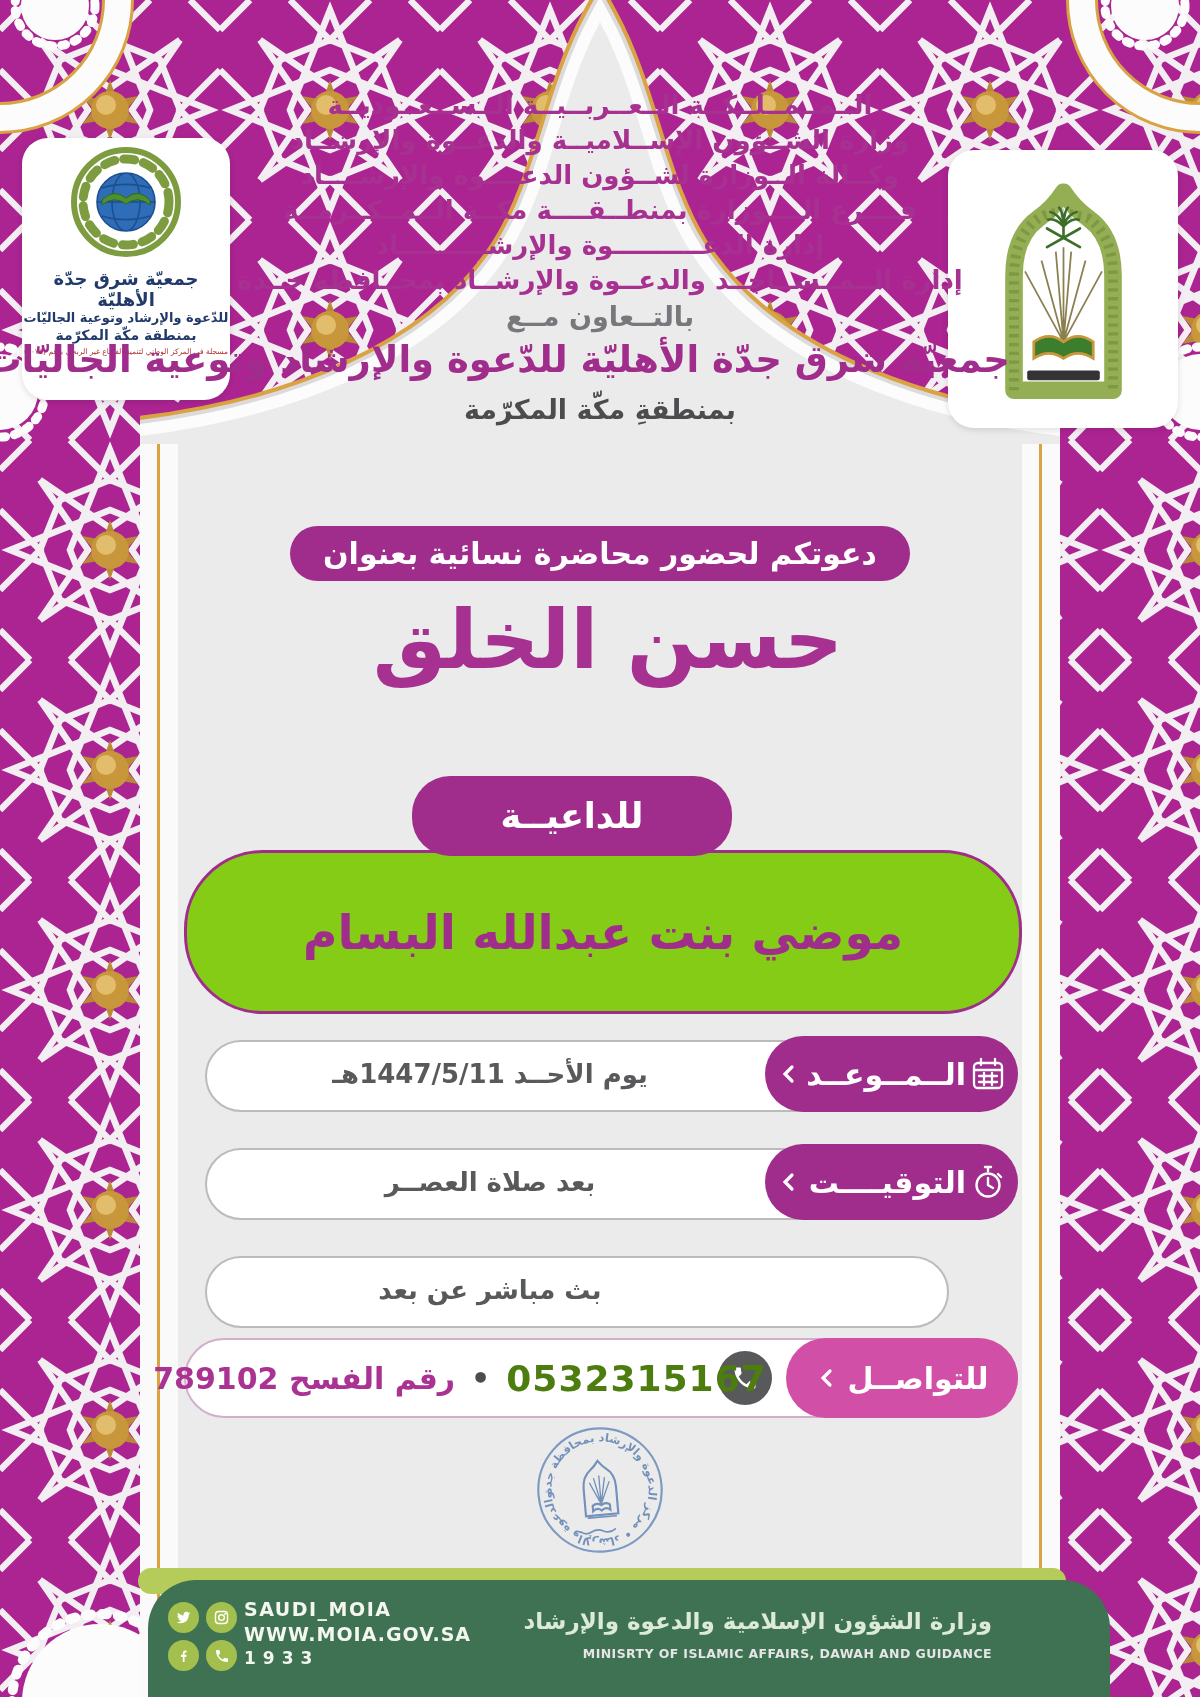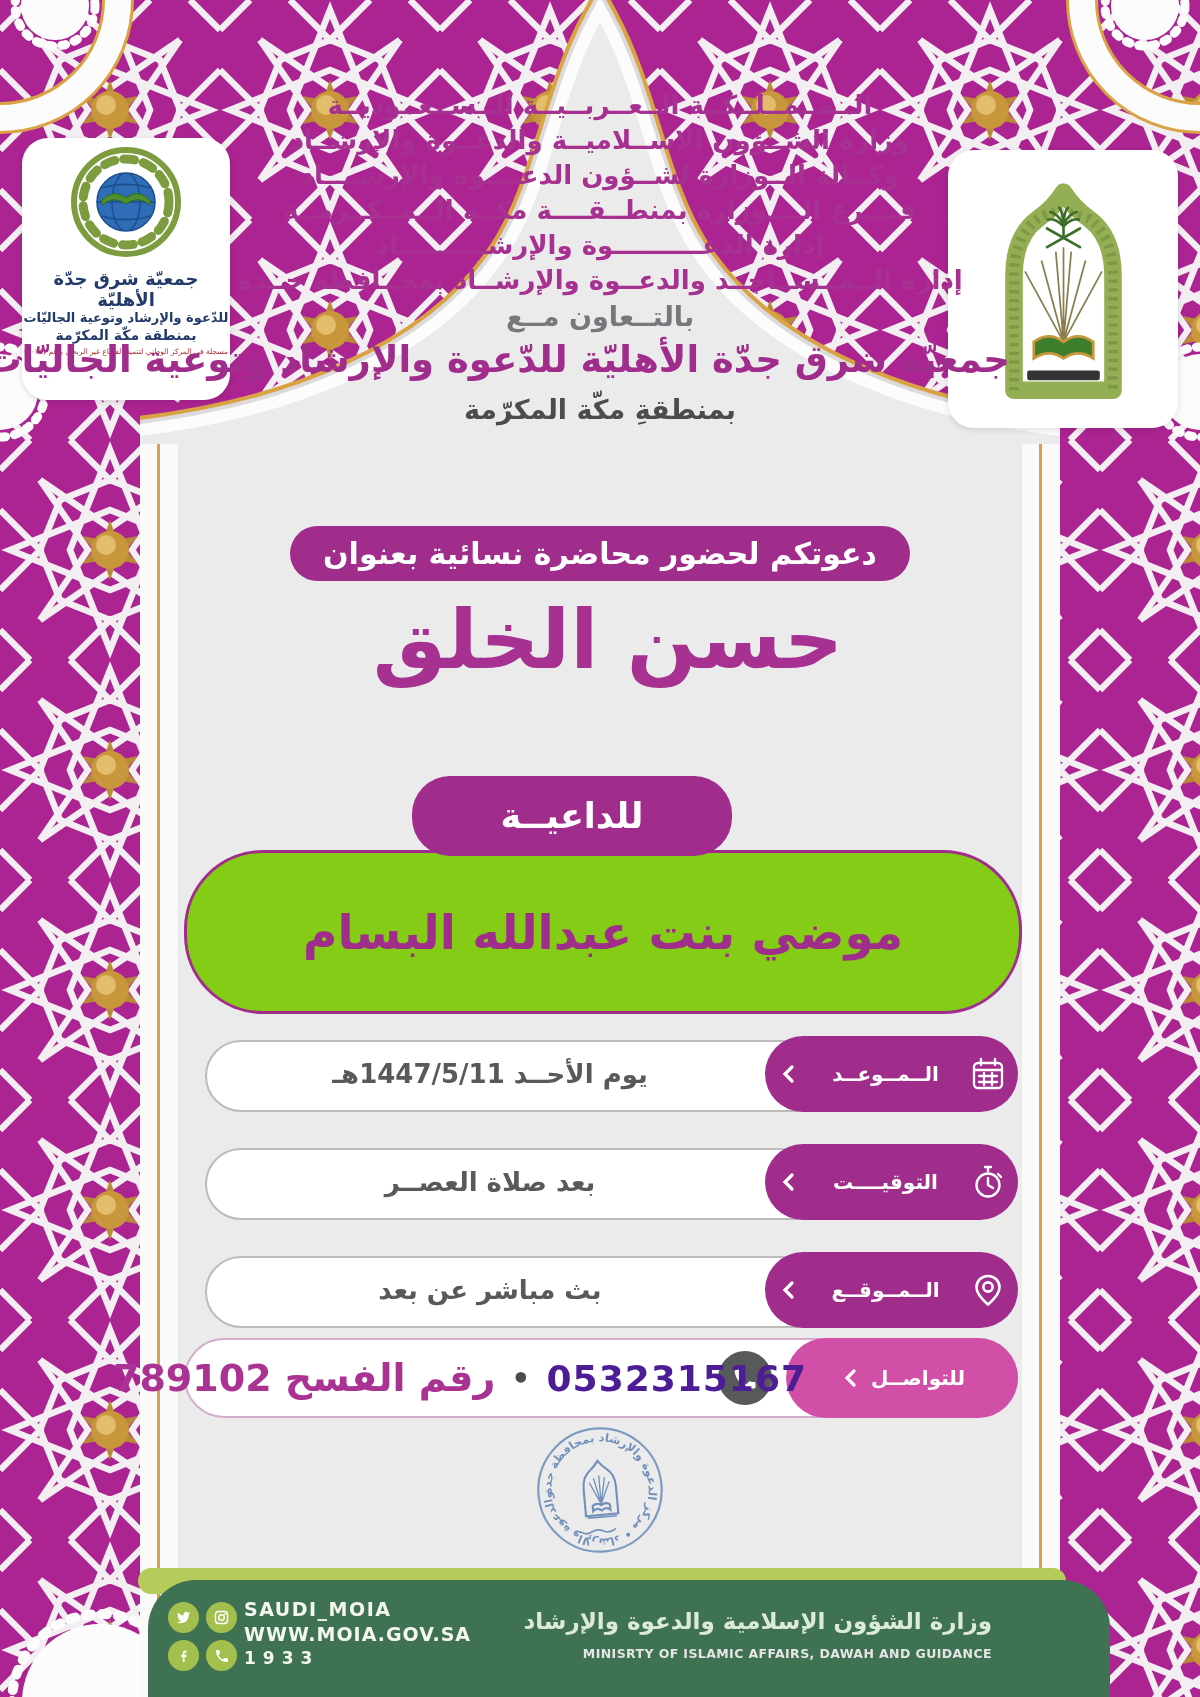--- a/index.html
+++ b/index.html
@@ -33,35 +33,35 @@
   .name-box{position:absolute;left:184px;top:850px;width:832px;height:158px;border-radius:79px;background:#84cc16;
         border:3.5px solid #a02c8c;z-index:5;display:flex;align-items:center;justify-content:center;direction:rtl;
         color:#a02c8c;font-size:47px;font-weight:bold;}
   
   .row{position:absolute;left:205px;width:813px;height:76px;z-index:5;}
   .row-box{position:absolute;left:0;top:4px;width:740px;height:68px;background:#fff;border:2px solid #bcbabb;border-radius:36px;}
   .row-value{position:absolute;left:0;top:4px;width:570px;height:68px;line-height:68px;text-align:center;direction:rtl;
         font-size:26px;font-weight:bold;color:#58595b;white-space:nowrap;}
   .row-pill{position:absolute;right:0;top:0;width:253px;height:76px;border-radius:38px;background:#a02c8c;
         display:flex;direction:rtl;align-items:center;padding:0 12px;box-sizing:border-box;gap:4px;}
-  .pill-label{flex:1;text-align:center;color:#fff;font-size:20px;font-weight:bold;white-space:nowrap;}
+  .pill-label{flex:1;text-align:right;color:#fff;font-size:30px;font-weight:bold;white-space:nowrap;}
   .pill-icon svg,.pill-chev svg{display:block;}
   
   .contact{position:absolute;left:184px;top:1338px;width:834px;height:80px;z-index:5;}
   .contact-box{position:absolute;inset:0;background:#fff;border:2px solid #d3aecb;border-radius:40px;}
   .contact-pill{position:absolute;right:0;top:0;width:232px;height:80px;border-radius:40px;background:#d24fa8;
         display:flex;direction:rtl;align-items:center;justify-content:center;gap:8px;}
   .contact-pill .pill-label{flex:0 1 auto;}
   .phone-circle{position:absolute;right:246px;top:13px;width:54px;height:54px;border-radius:50%;background:#58595b;
         display:flex;align-items:center;justify-content:center;}
   .contact-texts{position:absolute;left:30px;right:312px;top:0;bottom:0;display:flex;direction:rtl;
         align-items:center;justify-content:center;gap:16px;white-space:nowrap;}
-  .phone-number{direction:ltr;font-size:36px;font-weight:bold;color:#4c1d95;letter-spacing:1px;}
+  .phone-number{direction:ltr;font-size:36px;font-weight:bold;color:#4d7c0f;letter-spacing:1px;}
   .dot-sep{font-size:30px;color:#4c4c4e;font-weight:bold;}
-  .permit{font-size:38px;font-weight:bold;color:#a93292;}
+  .permit{font-size:30px;font-weight:bold;color:#a93292;}
   
   .logo-card{position:absolute;background:#fff;border-radius:26px;z-index:4;box-shadow:0 2px 6px rgba(0,0,0,.12);}
   #society-logo{left:22px;top:138px;width:208px;height:262px;text-align:center;}
   #society-logo .l1{margin-top:2px;font-size:18px;font-weight:bold;color:#223a6b;direction:rtl;}
   #society-logo .l2{font-size:13px;font-weight:bold;color:#223a6b;direction:rtl;}
   #society-logo .l3{font-size:14px;font-weight:bold;color:#223a6b;direction:rtl;margin-top:2px;}
   #society-logo .reg{font-size:7.5px;color:#b03030;direction:rtl;margin-top:4px;}
   #ministry-logo{left:948px;top:150px;width:230px;height:278px;display:flex;align-items:center;justify-content:center;}
   
   #stamp{position:absolute;left:534px;top:1424px;z-index:5;transform:rotate(-5deg);opacity:.85;}
@@ -280,34 +280,20 @@
         <svg width="24" height="24" viewBox="0 0 24 24" fill="none" stroke="#fff" stroke-width="3.2" stroke-linecap="round">
             <path d="M15,5 L8,12 L15,19"></path>
           </svg>
       </span>
     </div>
   </div>
 
   <div class="row" style="top:1252px">
     <div class="row-box"></div>
     <span class="row-value">بث مباشر عن بعد</span>
-    <div class="row-pill">
-      <span class="pill-icon">
-        <svg width="36" height="36" viewBox="0 0 36 36" fill="none" stroke="#fff" stroke-width="2.6" stroke-linecap="round">
-          <path d="M18,4 C11.4,4 6.5,9 6.5,15.2 C6.5,23.5 18,32.5 18,32.5 C18,32.5 29.5,23.5 29.5,15.2 C29.5,9 24.6,4 18,4 Z"></path>
-          <circle cx="18" cy="15" r="4.6"></circle>
-        </svg>
-      </span>
-      <span class="pill-label">الــمــوقــع</span>
-      <span class="pill-chev">
-        <svg width="24" height="24" viewBox="0 0 24 24" fill="none" stroke="#fff" stroke-width="3.2" stroke-linecap="round">
-            <path d="M15,5 L8,12 L15,19"></path>
-          </svg>
-      </span>
-    </div>
   </div>
 
   <div class="contact">
     <div class="contact-box"></div>
     <div class="contact-pill">
       <span class="pill-label">للتواصــل</span>
       <span class="pill-chev">
         <svg width="24" height="24" viewBox="0 0 24 24" fill="none" stroke="#fff" stroke-width="3.2" stroke-linecap="round">
             <path d="M15,5 L8,12 L15,19"></path>
           </svg>

